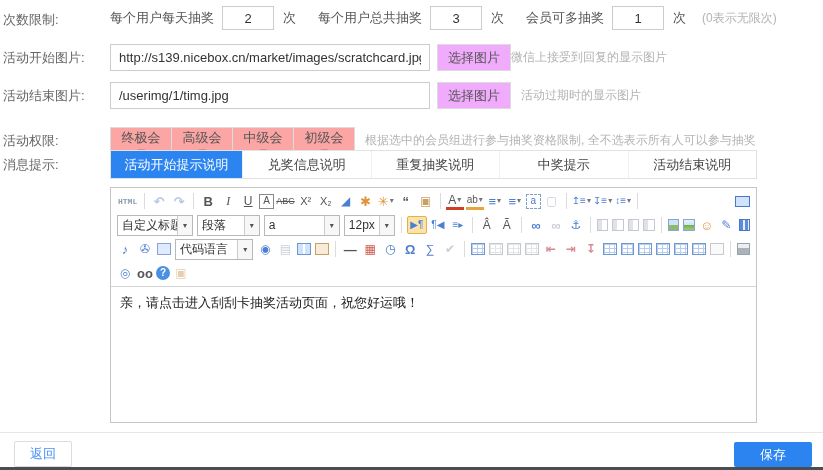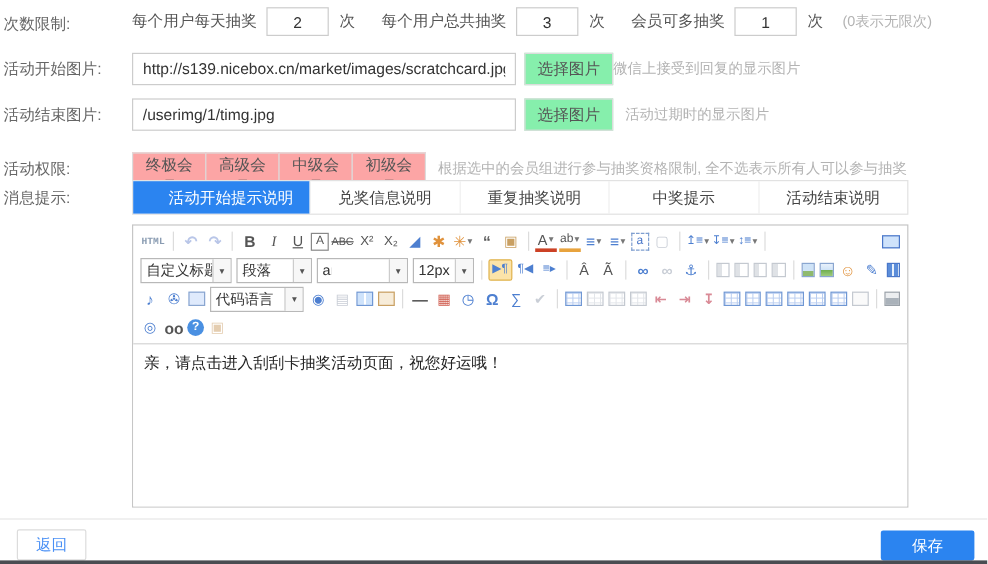--- a/index.html
+++ b/index.html
@@ -10,28 +10,28 @@
   .flabel{position:absolute;left:3px;top:0;color:#666;line-height:27px;}
   .fcontent{margin-left:110px;display:flex;align-items:center;}
 
   .ftext{color:#555;white-space:nowrap;}
   .gap{margin-left:22px;}
   .unit{margin-left:9px;}
   .num-input{width:46px;height:20px;border:1px solid #ccc;text-align:center;font-size:13px;color:#333;margin-left:8px;font-family:inherit;}
   .hint{color:#b3b3b3;font-size:12px;margin-left:16px;white-space:nowrap;}
 
   .url-input{width:320px;height:27px;box-sizing:border-box;border:1px solid #ccc;padding:0 8px;font-size:13px;color:#333;font-family:inherit;}
-  .pick-btn{height:27px;margin-left:7px;padding:0 10px;background:#86efac;border:1px solid #dcdcdc;color:#555;font-size:13px;cursor:pointer;font-family:Liberation Mono, monospace;}
+  .pick-btn{height:27px;margin-left:7px;padding:0 10px;background:#f0abfc;border:1px solid #dcdcdc;color:#555;font-size:13px;cursor:pointer;font-family:Liberation Mono, monospace;}
 
   .group-btn{height:26px;width:62px;background:#fca5a5;border:1px solid #dcdcdc;color:#555;font-size:13px;cursor:pointer;font-family:inherit;}
   .group-btn + .group-btn{margin-left:-1px;}
 
   .tabs{position:absolute;left:110px;top:150px;width:647px;height:29px;border:1px solid #e2e2e2;box-sizing:border-box;display:flex;background:#fff;}
   .tab{flex:1;display:flex;align-items:center;justify-content:center;color:#444;cursor:pointer;border-left:1px solid #efefef;}
-  .tab:first-child{border-left:none;padding-left:16px;}
+  .tab:first-child{border-left:none;}
   .tab.active{flex:0 0 131px;background:#2b84f0;color:#fff;border-left:none;}
 
   .editor{position:absolute;left:110px;top:187px;width:647px;box-sizing:border-box;border:1px solid #c6c6c6;background:#fff;}
   .toolbar{padding:1px 2px;}
   .tb-row{display:flex;align-items:center;padding:1px 2px;height:22px;}
   .tb-btn{display:inline-flex;align-items:center;justify-content:center;min-width:18px;height:18px;margin:0 1px;font-size:12px;color:#4d7fd0;cursor:pointer;line-height:1;}
   .tb-label{font-size:8px;font-weight:bold;color:#8a9cb2;letter-spacing:0;padding:0 3px;cursor:pointer;font-family:Liberation Mono, monospace;}
   .tb-sep{width:1px;height:16px;background:#dcdcdc;margin:0 4px;flex:0 0 1px;}
   .tb-flex{flex:1;}
   .dd-arr{font-size:8px;color:#777;margin-left:1px;}

